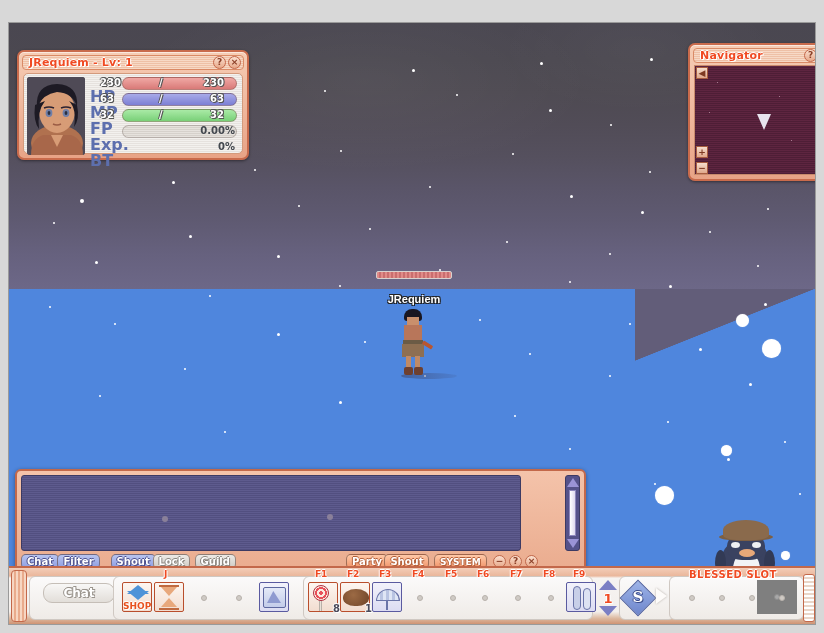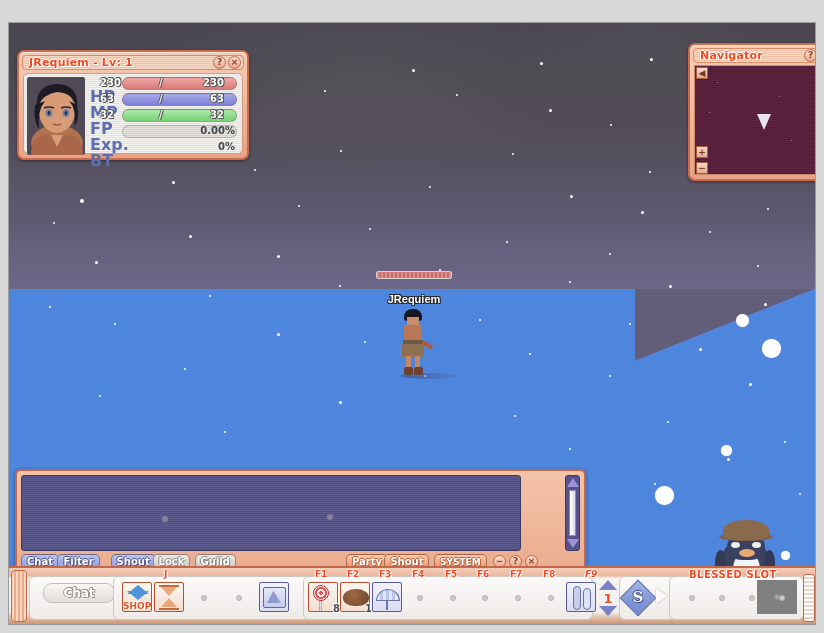--- a/index.html
+++ b/index.html
@@ -588,21 +588,21 @@
           </div>
         </div>
         <div class="fkey" style="left: 306px;">F1</div>
         <div class="fkey" style="left: 338px;">F2</div>
         <div class="fkey" style="left: 370px;">F3</div>
         <div class="fkey" style="left: 403px;">F4</div>
         <div class="fkey" style="left: 436px;">F5</div>
         <div class="fkey" style="left: 468px;">F6</div>
         <div class="fkey" style="left: 501px;">F7</div>
         <div class="fkey" style="left: 534px;">F8</div>
-        <div class="fkey" style="left: 576px; font-style: italic;">F9</div>
+        <div class="fkey" style="left: 564px;">F9</div>
         <div>
           <div class="slot" style="left: 668px;">
             <div class="slot-empty"></div>
           </div>
           <div class="slot" style="left: 698px;">
             <div class="slot-empty"></div>
           </div>
           <div class="slot" style="left: 728px;">
             <div class="slot-empty"></div>
           </div>

